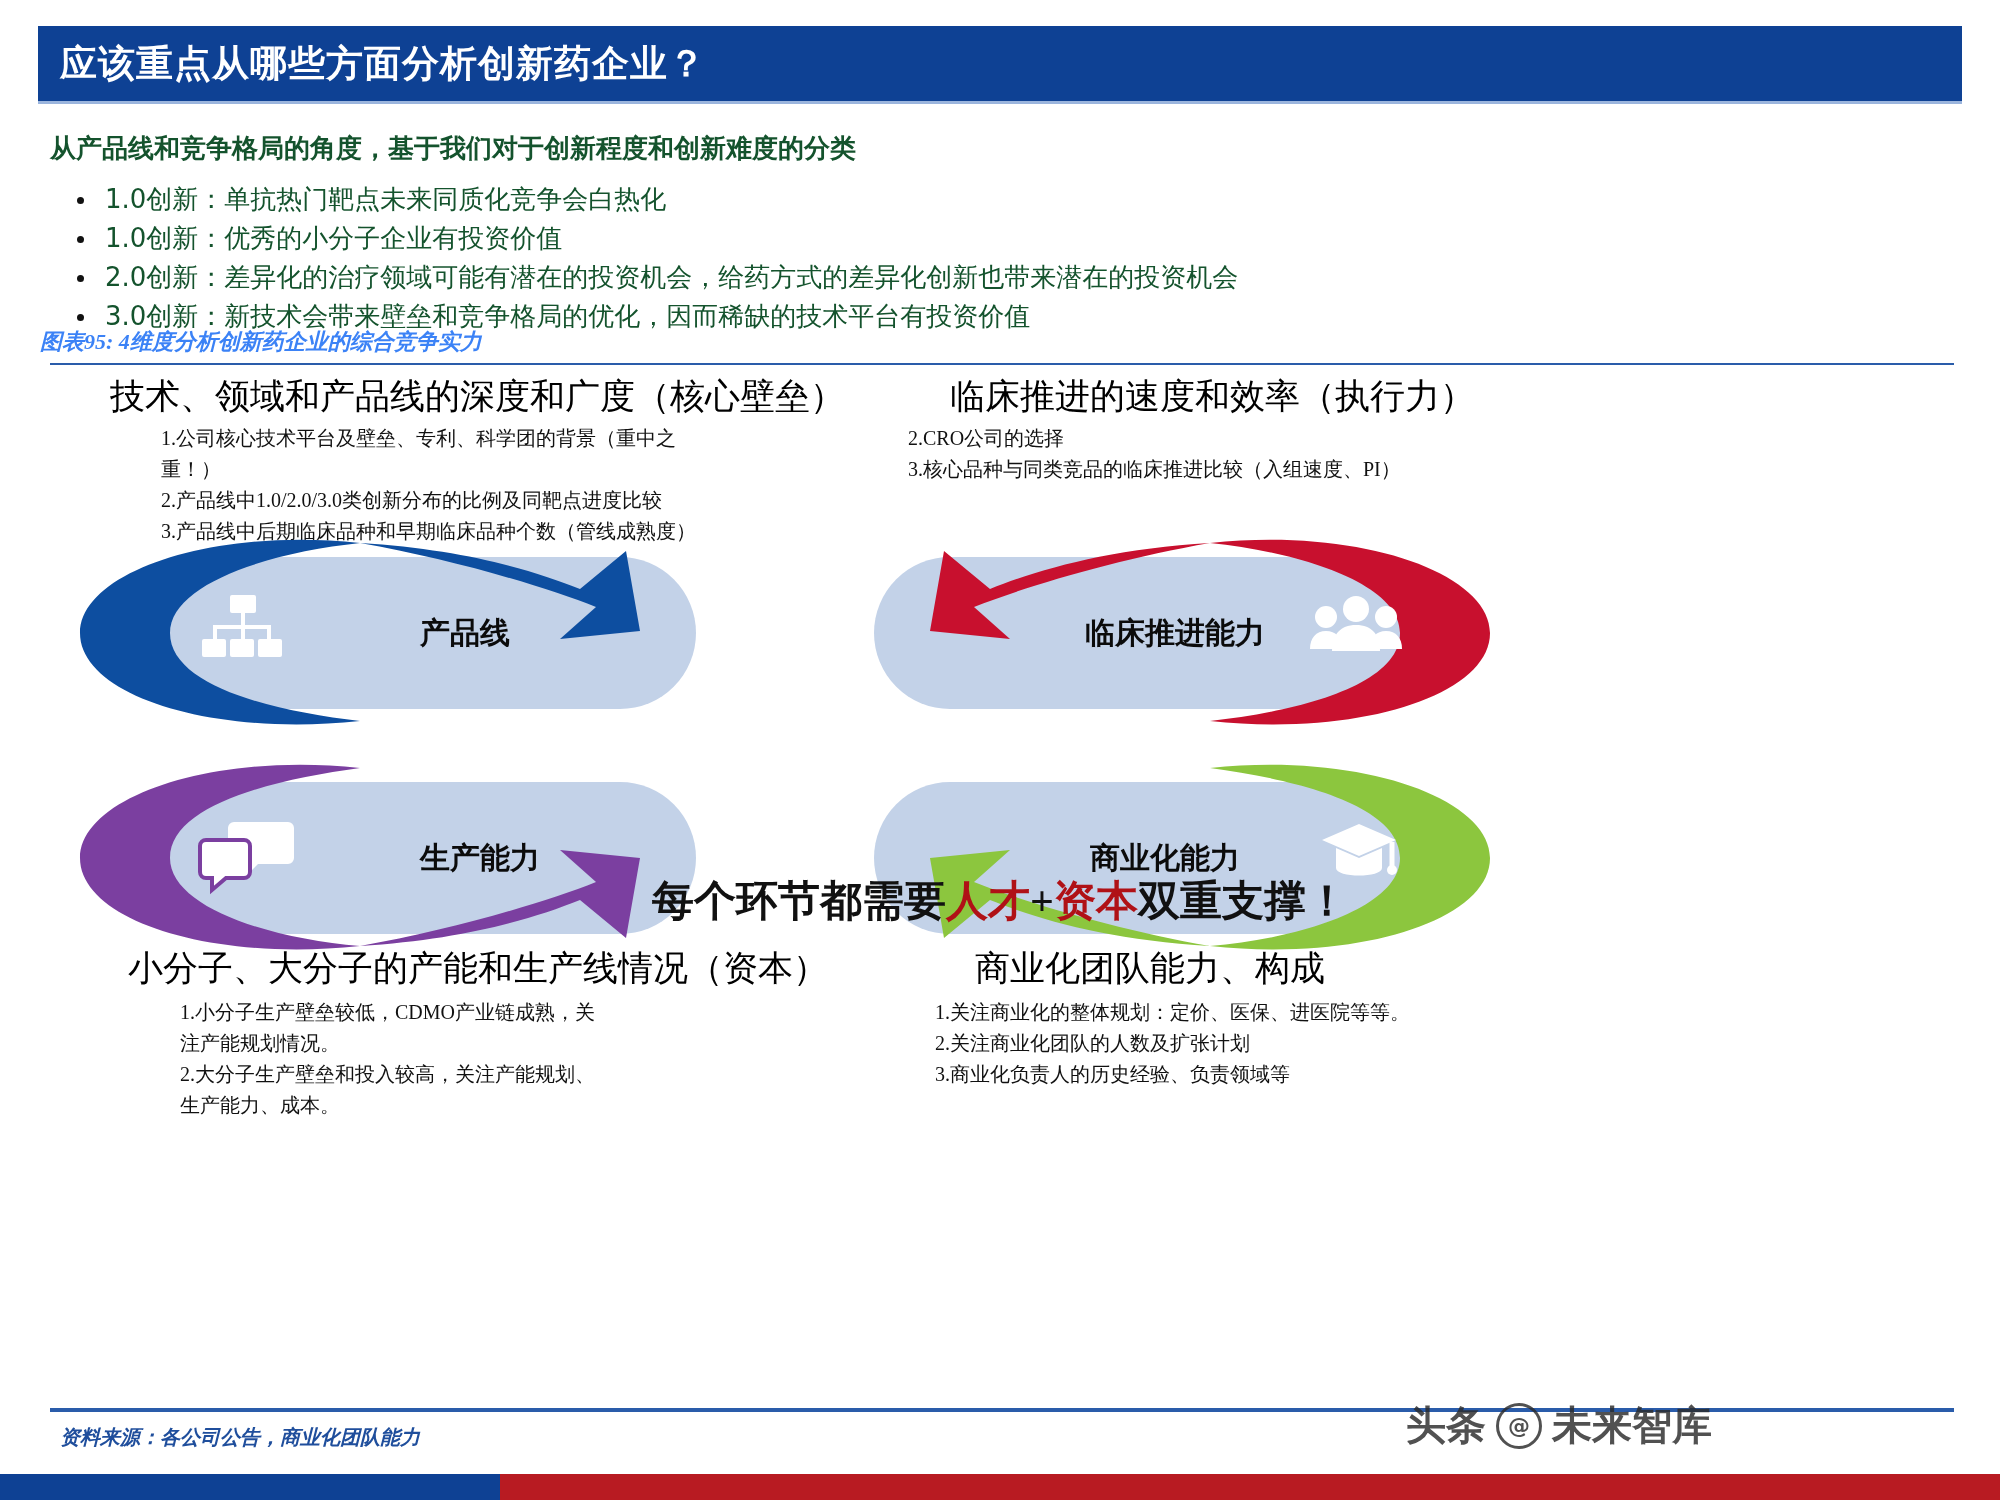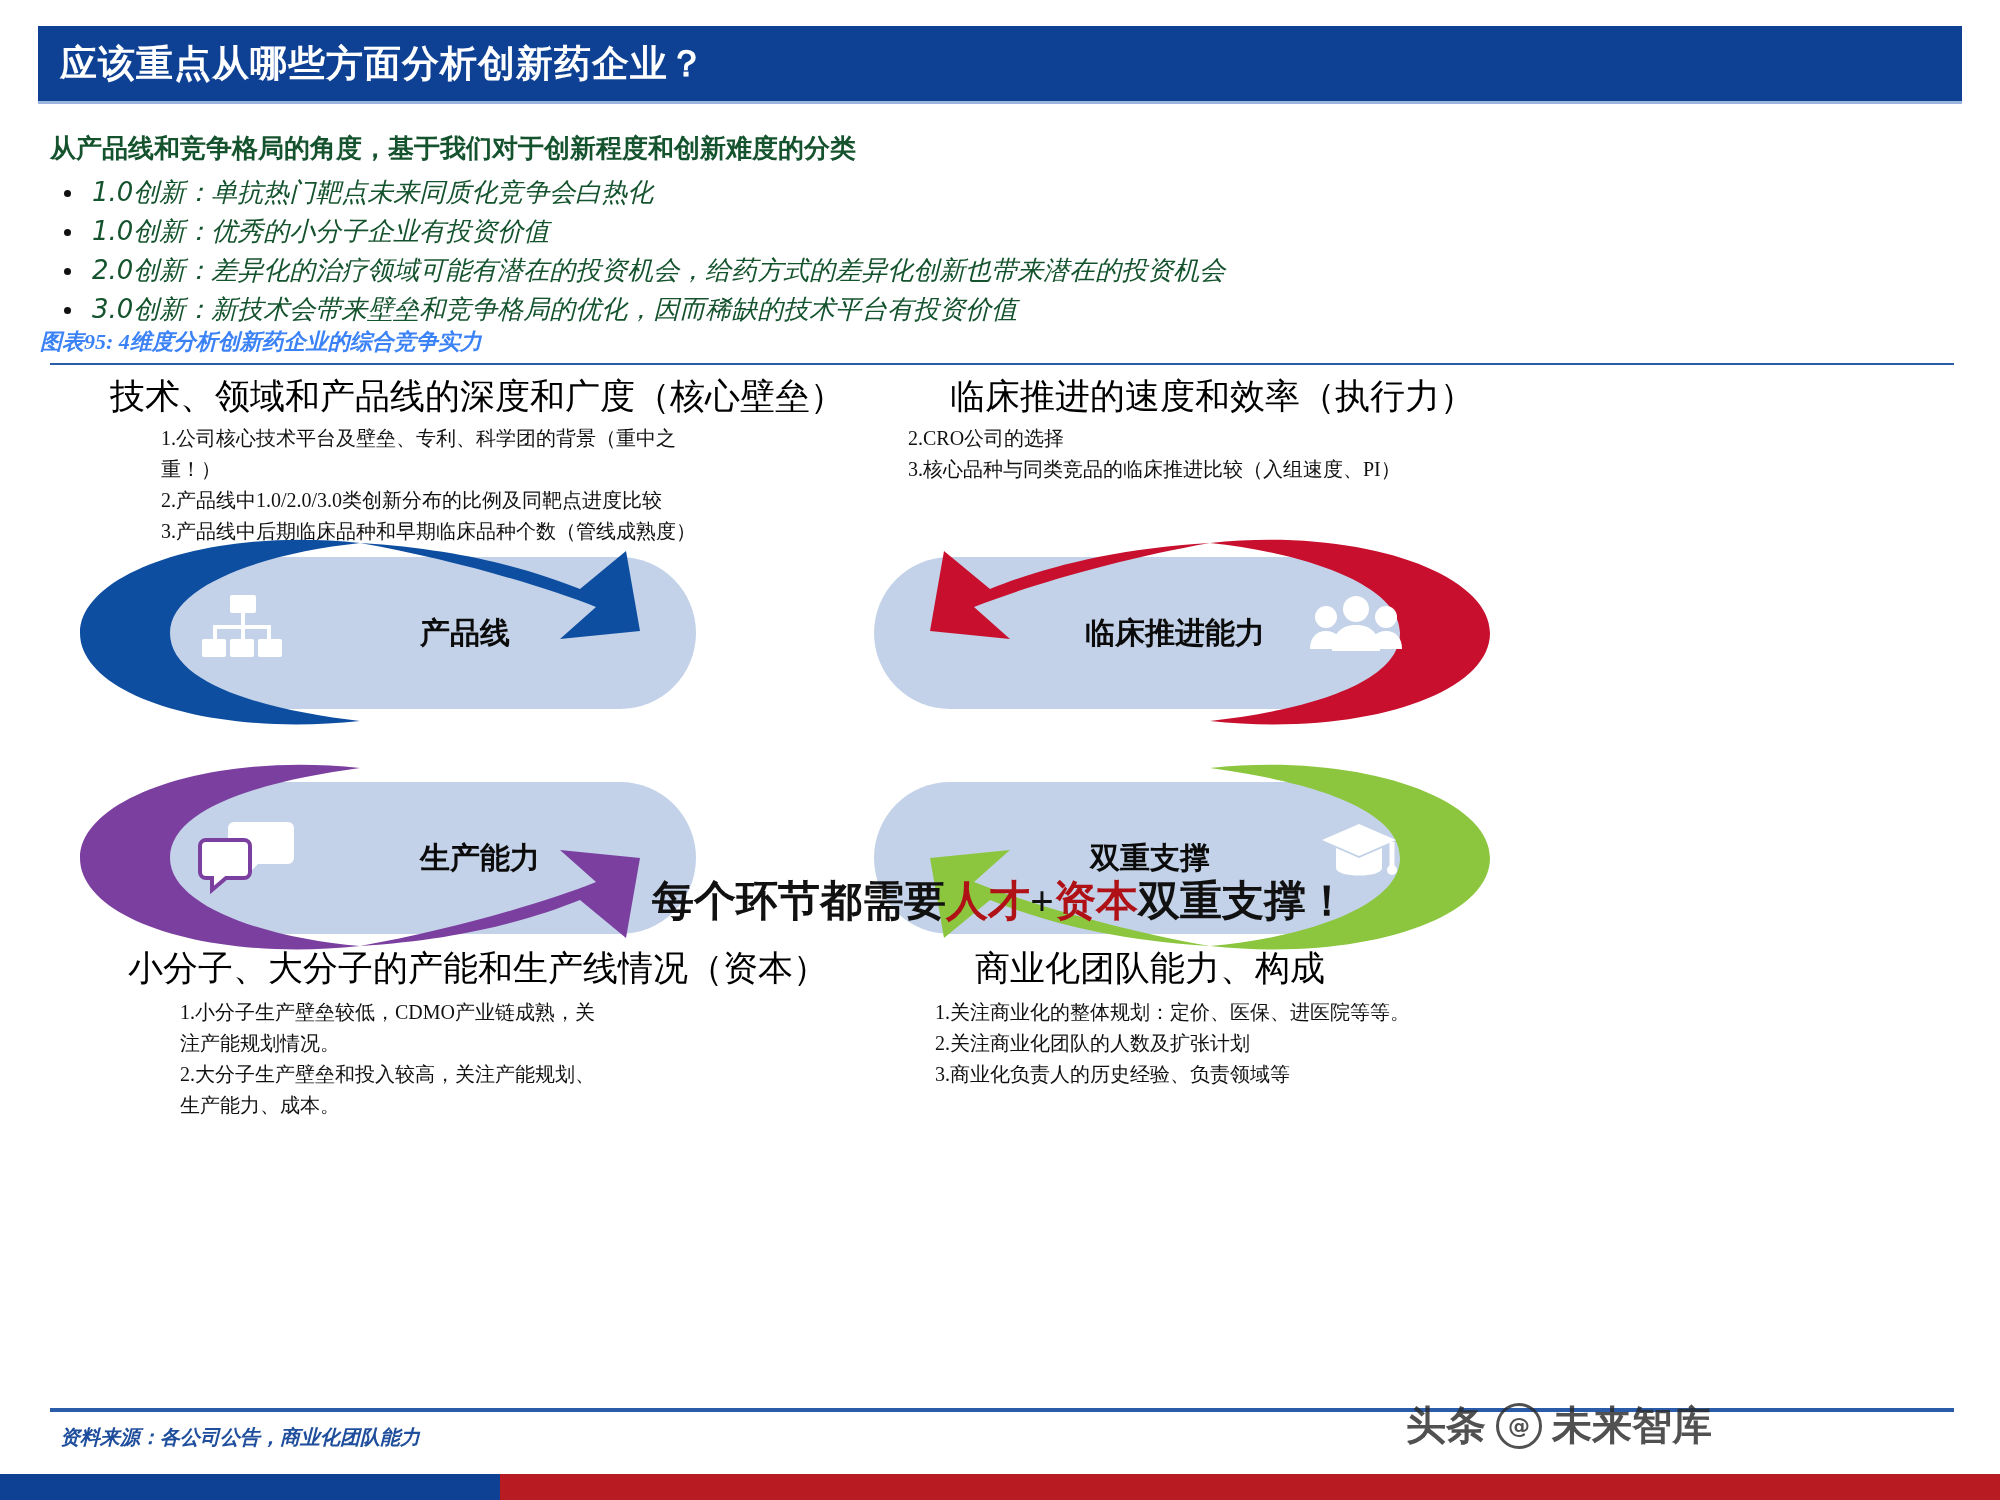--- a/index.html
+++ b/index.html
@@ -28,21 +28,21 @@
 
   
   .intro{
     position:absolute;left:50px;top:129px;width:1900px;
     color:#14532d;
   }
   .intro-lead{
     font-size:26px;font-weight:bold;line-height:38px;margin-bottom:6px;
     font-family:"DejaVu Sans","Liberation Sans",sans-serif;
   }
-  .bullets{list-style:none;margin:0;padding:0;font-style:italic;}
+  .bullets{list-style:none;margin:13px;padding:0;}
   .bullets li{
     position:relative;padding-left:42px;font-size:26px;line-height:39px;
     font-family:"DejaVu Sans","Liberation Sans",sans-serif;
   }
   .bullets li:before{
     content:"";position:absolute;left:14px;top:17px;width:7px;height:7px;
     border-radius:50%;background:#111;
   }
 
   
@@ -222,21 +222,21 @@
                  C214,142 308,170 400,186 Z" fill="#8cc63e"></path>
       </svg>
       <span class="swirl-icon" style="left:510px;top:58px;">
         <svg width="78" height="72" viewBox="0 0 78 72">
           <path d="M39,6 L76,22 L39,38 L2,22 Z" fill="#ffffff"></path>
           <path d="M16,30 L16,50 C16,60 62,60 62,50 L62,30 L39,40 Z" fill="#ffffff"></path>
           <path d="M72,24 L72,48" stroke="#ffffff" stroke-width="5" fill="none"></path>
           <circle cx="72" cy="52" r="5" fill="#ffffff"></circle>
         </svg>
       </span>
-      <span class="swirl-label" style="left:280px;top:78px;">双重支撑</span>
+      <span class="swirl-label" style="left:280px;top:78px;">商业化能力</span>
     </div>
 
     <div class="q-heading" style="left:78px;top:580px;">小分子、大分子的产能和生产线情况（资本）</div>
     <div class="q-body" style="left:130px;top:632px;width:560px;">
       <div>1.小分子生产壁垒较低，CDMO产业链成熟，关</div>
       <div>注产能规划情况。</div>
       <div>2.大分子生产壁垒和投入较高，关注产能规划、</div>
       <div>生产能力、成本。</div>
     </div>
 

